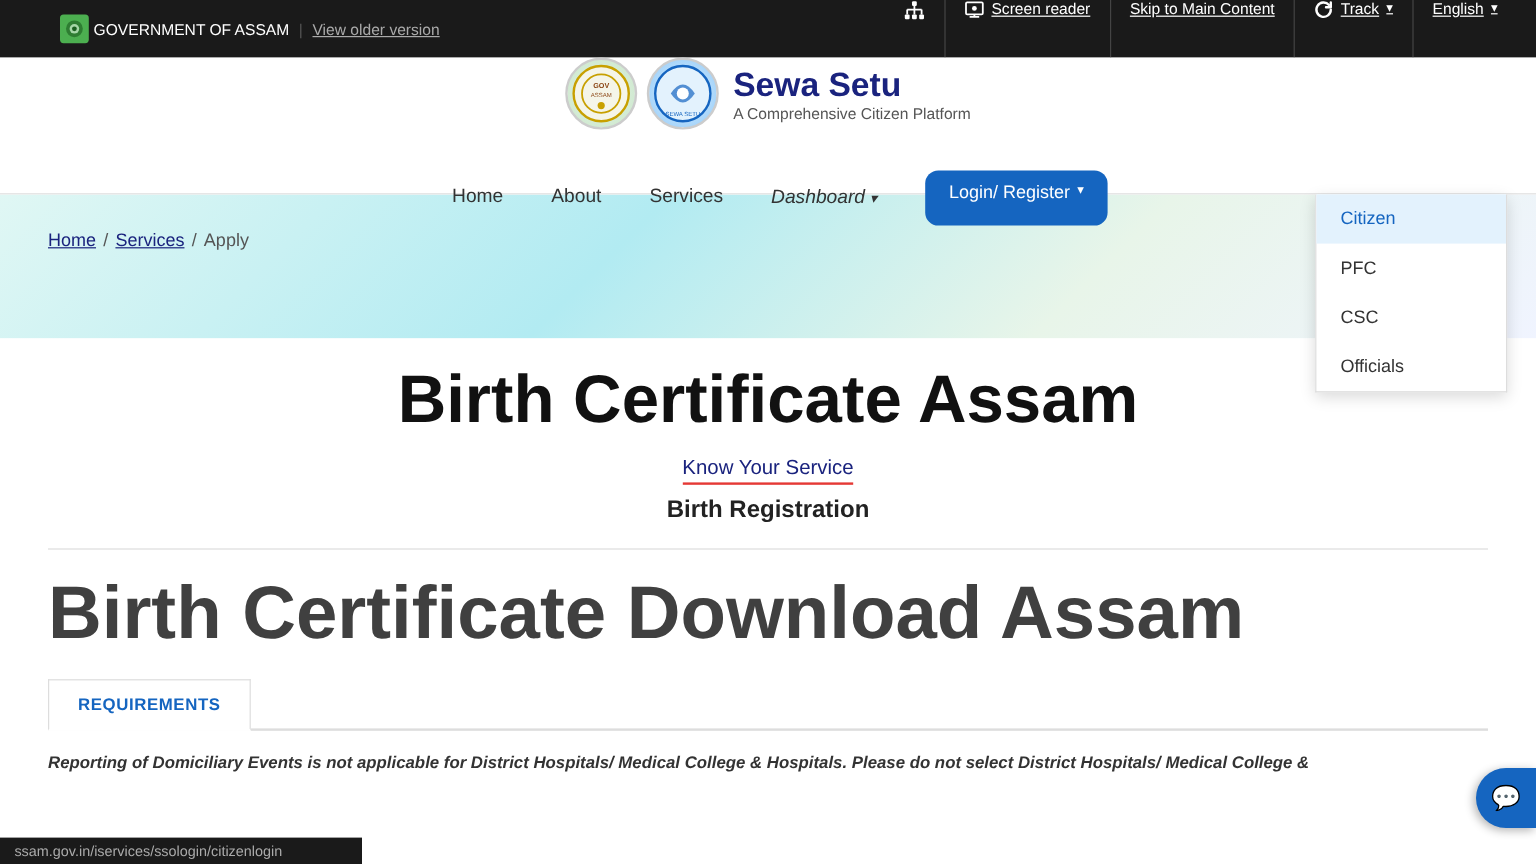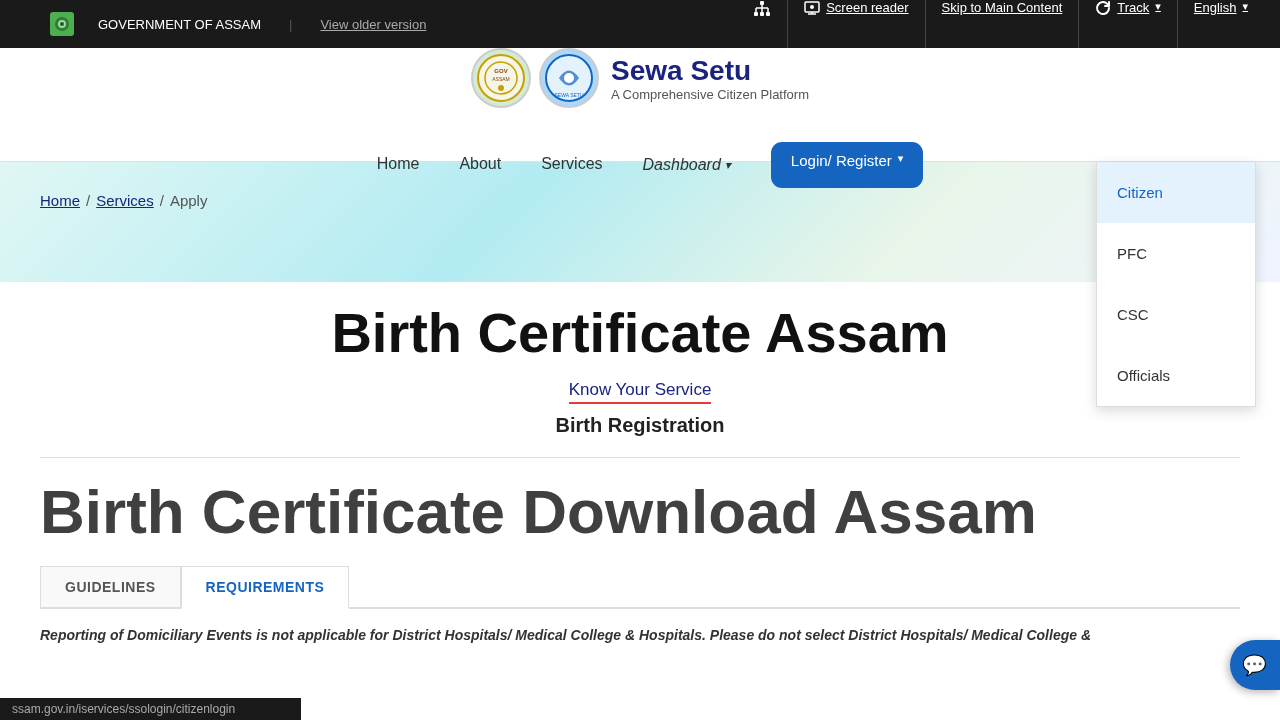--- a/index.html
+++ b/index.html
@@ -12,21 +12,21 @@
       display: flex;
       align-items: center;
       justify-content: space-between;
       padding: 0 16px;
       height: 48px;
       font-size: 13px;
     }
     .top-bar-left {
       display: flex;
       align-items: center;
-      gap: 24px;
+      gap: 4px;
       padding-left: 34px;
     }
     .top-bar-left .gov-logo {
       width: 24px; height: 24px;
       background: #4CAF50;
       border-radius: 3px;
       display: flex; align-items: center; justify-content: center;
       font-size: 10px; color: white; font-weight: bold;
     }
     .top-bar-left .gov-title { font-size: 13px; font-weight: 500; }
@@ -127,21 +127,21 @@
       right: 24px;
       top: 114px;
       background: #fff;
       border: 1px solid #ddd;
       border-top: none;
       box-shadow: 0 4px 12px rgba(0,0,0,0.15);
       min-width: 160px;
       z-index: 1000;
     }
     .dropdown-item {
-      padding: 22px 20px;
+      padding: 12px 20px;
       font-size: 15px;
       color: #333;
       cursor: pointer;
       display: block;
     }
     .dropdown-item.highlighted { background: #e3f2fd; color: #1565c0; font-weight: 500; }
 
     
     .hero-area {
       background: linear-gradient(135deg, #e0f7f4 0%, #b2ebf2 40%, #e8f5e9 70%, #f0f4ff 100%);
@@ -397,21 +397,20 @@
 
   <a class="know-service-link">Know Your Service</a>
 
   <p class="service-subtitle">Birth Registration</p>
 
   <hr class="divider">
 
   <h2 class="secondary-title">Birth Certificate Download Assam</h2>
 
   <div class="tabs-bar">
-    <div class="tab">GUIDELINES</div>
     <div class="tab active">REQUIREMENTS</div>
   </div>
 
   <p class="notice-text">Reporting of Domiciliary Events is not applicable for District Hospitals/ Medical College &amp; Hospitals. Please do not select District Hospitals/ Medical College &amp;</p>
 </div>
 
 <div class="status-bar">
   <span>ssam.gov.in/iservices/ssologin/citizenlogin</span>
 </div>
 

